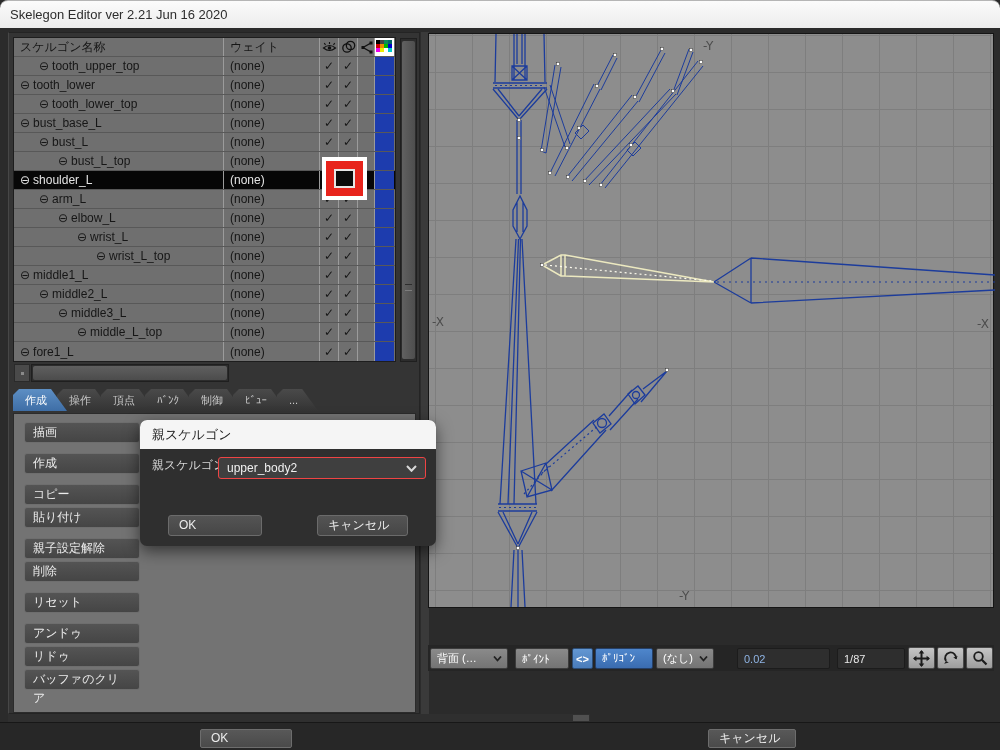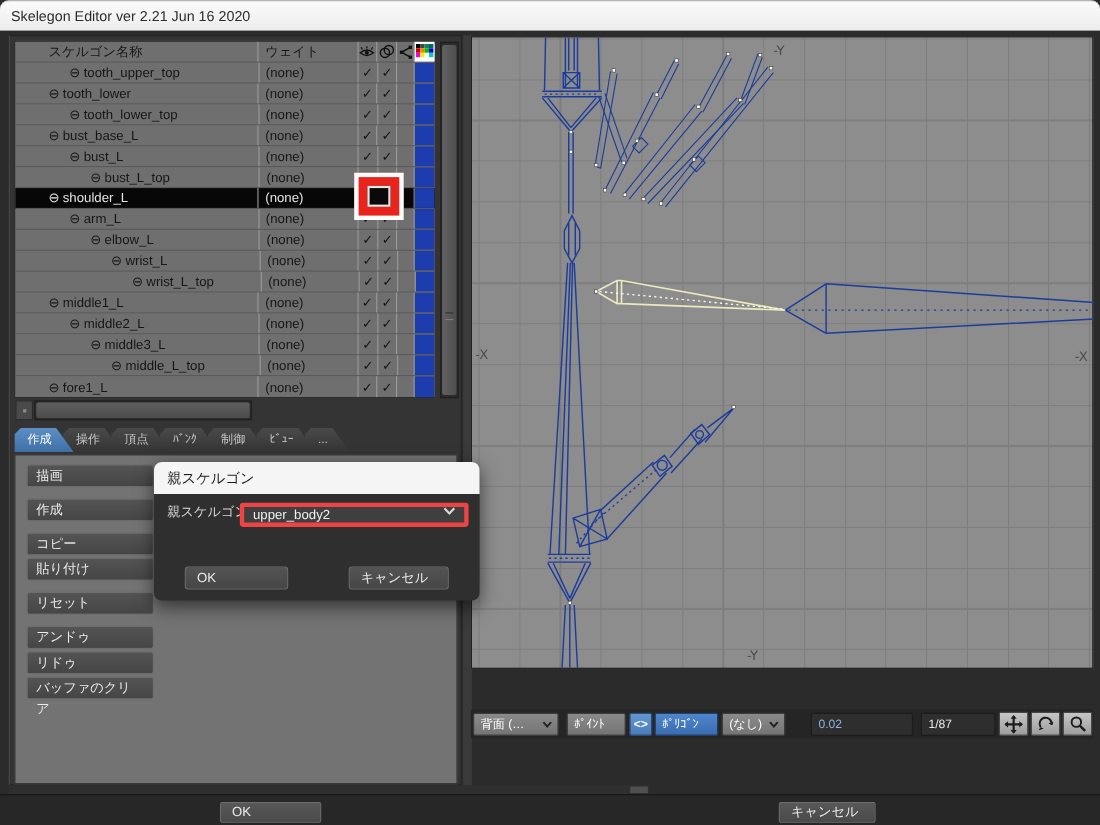--- a/index.html
+++ b/index.html
@@ -15,21 +15,21 @@
     background:linear-gradient(#fbfbfb,#ececec);
     border-top:1px solid #b5b5b5;border-radius:8px 8px 0 0;
     color:#2d2d2d;font-size:13px;line-height:27px;padding-left:10px;
   }
   
   .left-panel{
     position:absolute;left:8px;top:32px;width:412px;height:682px;box-sizing:border-box;
     background:#343434;border:1px solid #242424;border-left-color:#474747;
   }
   .tree-table{position:absolute;left:4px;top:4px;width:381px;border:1px solid #1d1d1d;background:#6f6f6f;}
-  .trow{display:flex;height:19px;background:#6f6f6f;border-bottom:1px solid #585858;box-sizing:border-box;padding-left:24px;}
+  .trow{display:flex;height:19px;background:#6f6f6f;border-bottom:1px solid #585858;box-sizing:border-box;}
   .trow:last-child{border-bottom:none;}
   .trow.selected{background:#070707;}
   .tc{box-sizing:border-box;height:100%;display:flex;align-items:center;
       font-size:12px;color:#161616;overflow:hidden;white-space:nowrap;border-right:1px solid #9b9b9b;}
   .trow.selected .tc{color:#e4e4e4;}
   .tc.name{width:210px;}
   .tc.weight{width:96px;padding-left:6px;}
   .tc.chk{width:19px;justify-content:center;font-weight:bold;font-size:12px;}
   .tc.chk3{width:17px;}
   .tc.colorcell{width:19px;border-right:none;padding:0;}
@@ -115,22 +115,22 @@
     background:#2f2f2f;border-radius:7px;box-shadow:0 5px 16px rgba(0,0,0,.55);
   }
   .dialog .dtitle{
     height:29px;background:#f5f5f5;border-radius:7px 7px 0 0;
     color:#1d1d1d;font-size:13px;line-height:29px;padding-left:12px;
   }
   .dialog .drow{position:absolute;left:0;top:37px;width:100%;display:flex;align-items:center;}
   .dialog .dlabel{color:#d8d8d8;font-size:12px;margin-left:12px;}
   .dialog .dcombo{
     position:absolute;left:78px;top:0;width:208px;height:22px;box-sizing:border-box;
-    background:#3f3f3f;border:4px solid #ef4444;border-radius:3px;color:#f0f0f0;font-size:12px;
-    display:flex;padding:0 8px;justify-content:space-between;
+    background:#3f3f3f;border:1px solid #ef4444;border-radius:3px;color:#f0f0f0;font-size:12px;
+    display:flex;align-items:center;padding:0 8px;justify-content:space-between;
   }
   .dbtn{
     position:absolute;top:95px;height:21px;box-sizing:border-box;
     background:linear-gradient(#545454,#464646);border:1px solid #6b6b6b;border-radius:3px;
     color:#ececec;font-size:12px;line-height:19px;padding:0 10px;
   }
   .dbtn.ok{left:28px;width:94px;}
   .dbtn.cancel{left:177px;width:91px;}
   
   .footer{position:absolute;left:0;top:722px;width:1000px;height:28px;background:#272727;border-top:1px solid #171717;box-sizing:border-box;}
@@ -430,20 +430,24 @@
   <div class="tools" id="tools">
       <div class="tgroup">
         <div class="tbtn">描画</div>
       </div>
       <div class="tgroup">
         <div class="tbtn">作成</div>
       </div>
       <div class="tgroup">
         <div class="tbtn">コピー</div>
         <div class="tbtn">貼り付け</div>
+      </div>
+      <div class="tgroup">
+        <div class="tbtn">親子設定解除</div>
+        <div class="tbtn">削除</div>
       </div>
       <div class="tgroup">
         <div class="tbtn">リセット</div>
       </div>
       <div class="tgroup">
         <div class="tbtn">アンドゥ</div>
         <div class="tbtn">リドゥ</div>
         <div class="tbtn">バッファのクリア</div>
       </div>
     </div>

